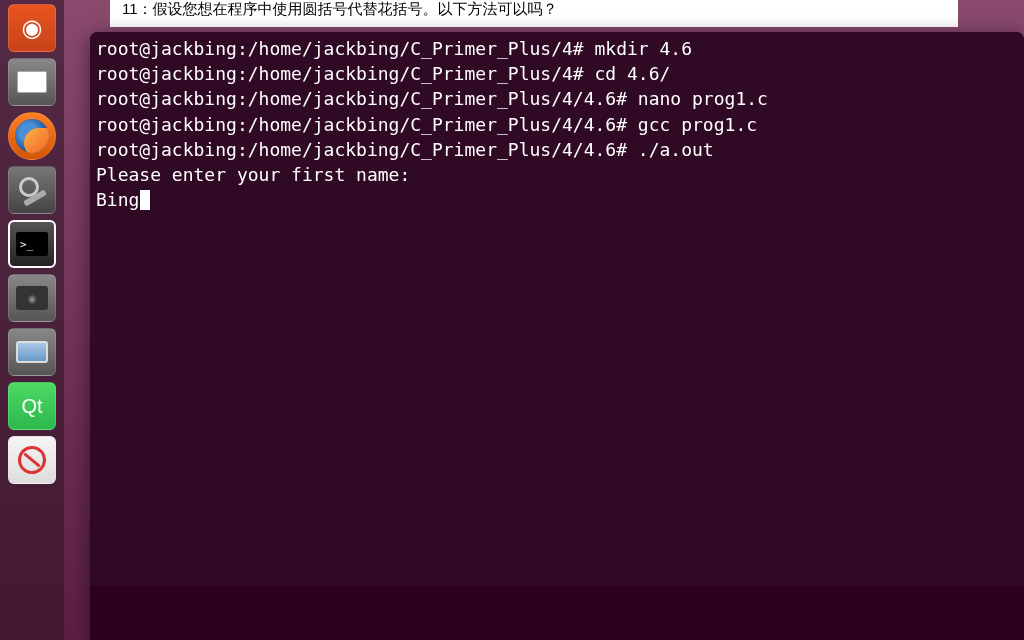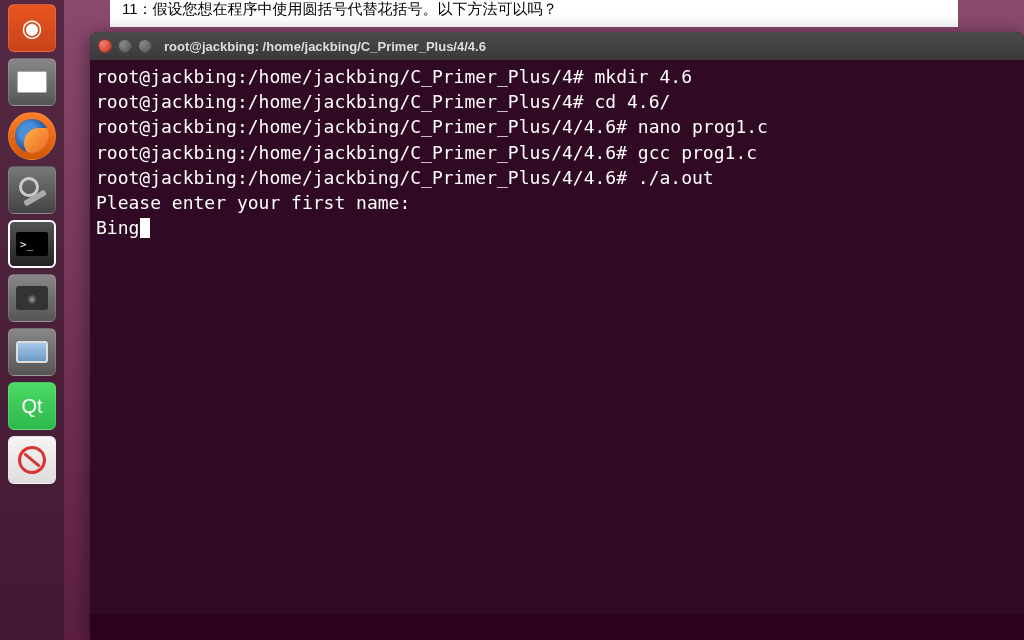--- a/index.html
+++ b/index.html
@@ -175,20 +175,14 @@
       <span class="qt-text">Qt</span>
     </div>
   <div class="launcher-item pdf">
       <div class="pdf-inner"></div>
     </div>
 </div>
 
 <div class="background-text">11：假设您想在程序中使用圆括号代替花括号。以下方法可以吗？</div>
 
 <div class="terminal-window">
-  <div class="titlebar">
-    <div class="window-btn btn-close"></div>
-    <div class="window-btn btn-min"></div>
-    <div class="window-btn btn-max"></div>
-    <span class="titlebar-text">root@jackbing: /home/jackbing/C_Primer_Plus/4/4.6</span>
-  </div>
   <div class="terminal-body"><span class="term-line">root@jackbing:/home/jackbing/C_Primer_Plus/4# mkdir 4.6</span><span class="term-line">root@jackbing:/home/jackbing/C_Primer_Plus/4# cd 4.6/</span><span class="term-line">root@jackbing:/home/jackbing/C_Primer_Plus/4/4.6# nano prog1.c</span><span class="term-line">root@jackbing:/home/jackbing/C_Primer_Plus/4/4.6# gcc prog1.c</span><span class="term-line">root@jackbing:/home/jackbing/C_Primer_Plus/4/4.6# ./a.out</span><span class="term-line">Please enter your first name:</span><span class="term-line"><span>Bing</span><span class="cursor-block"></span></span></div>
 </div>
 
 </body></html>

